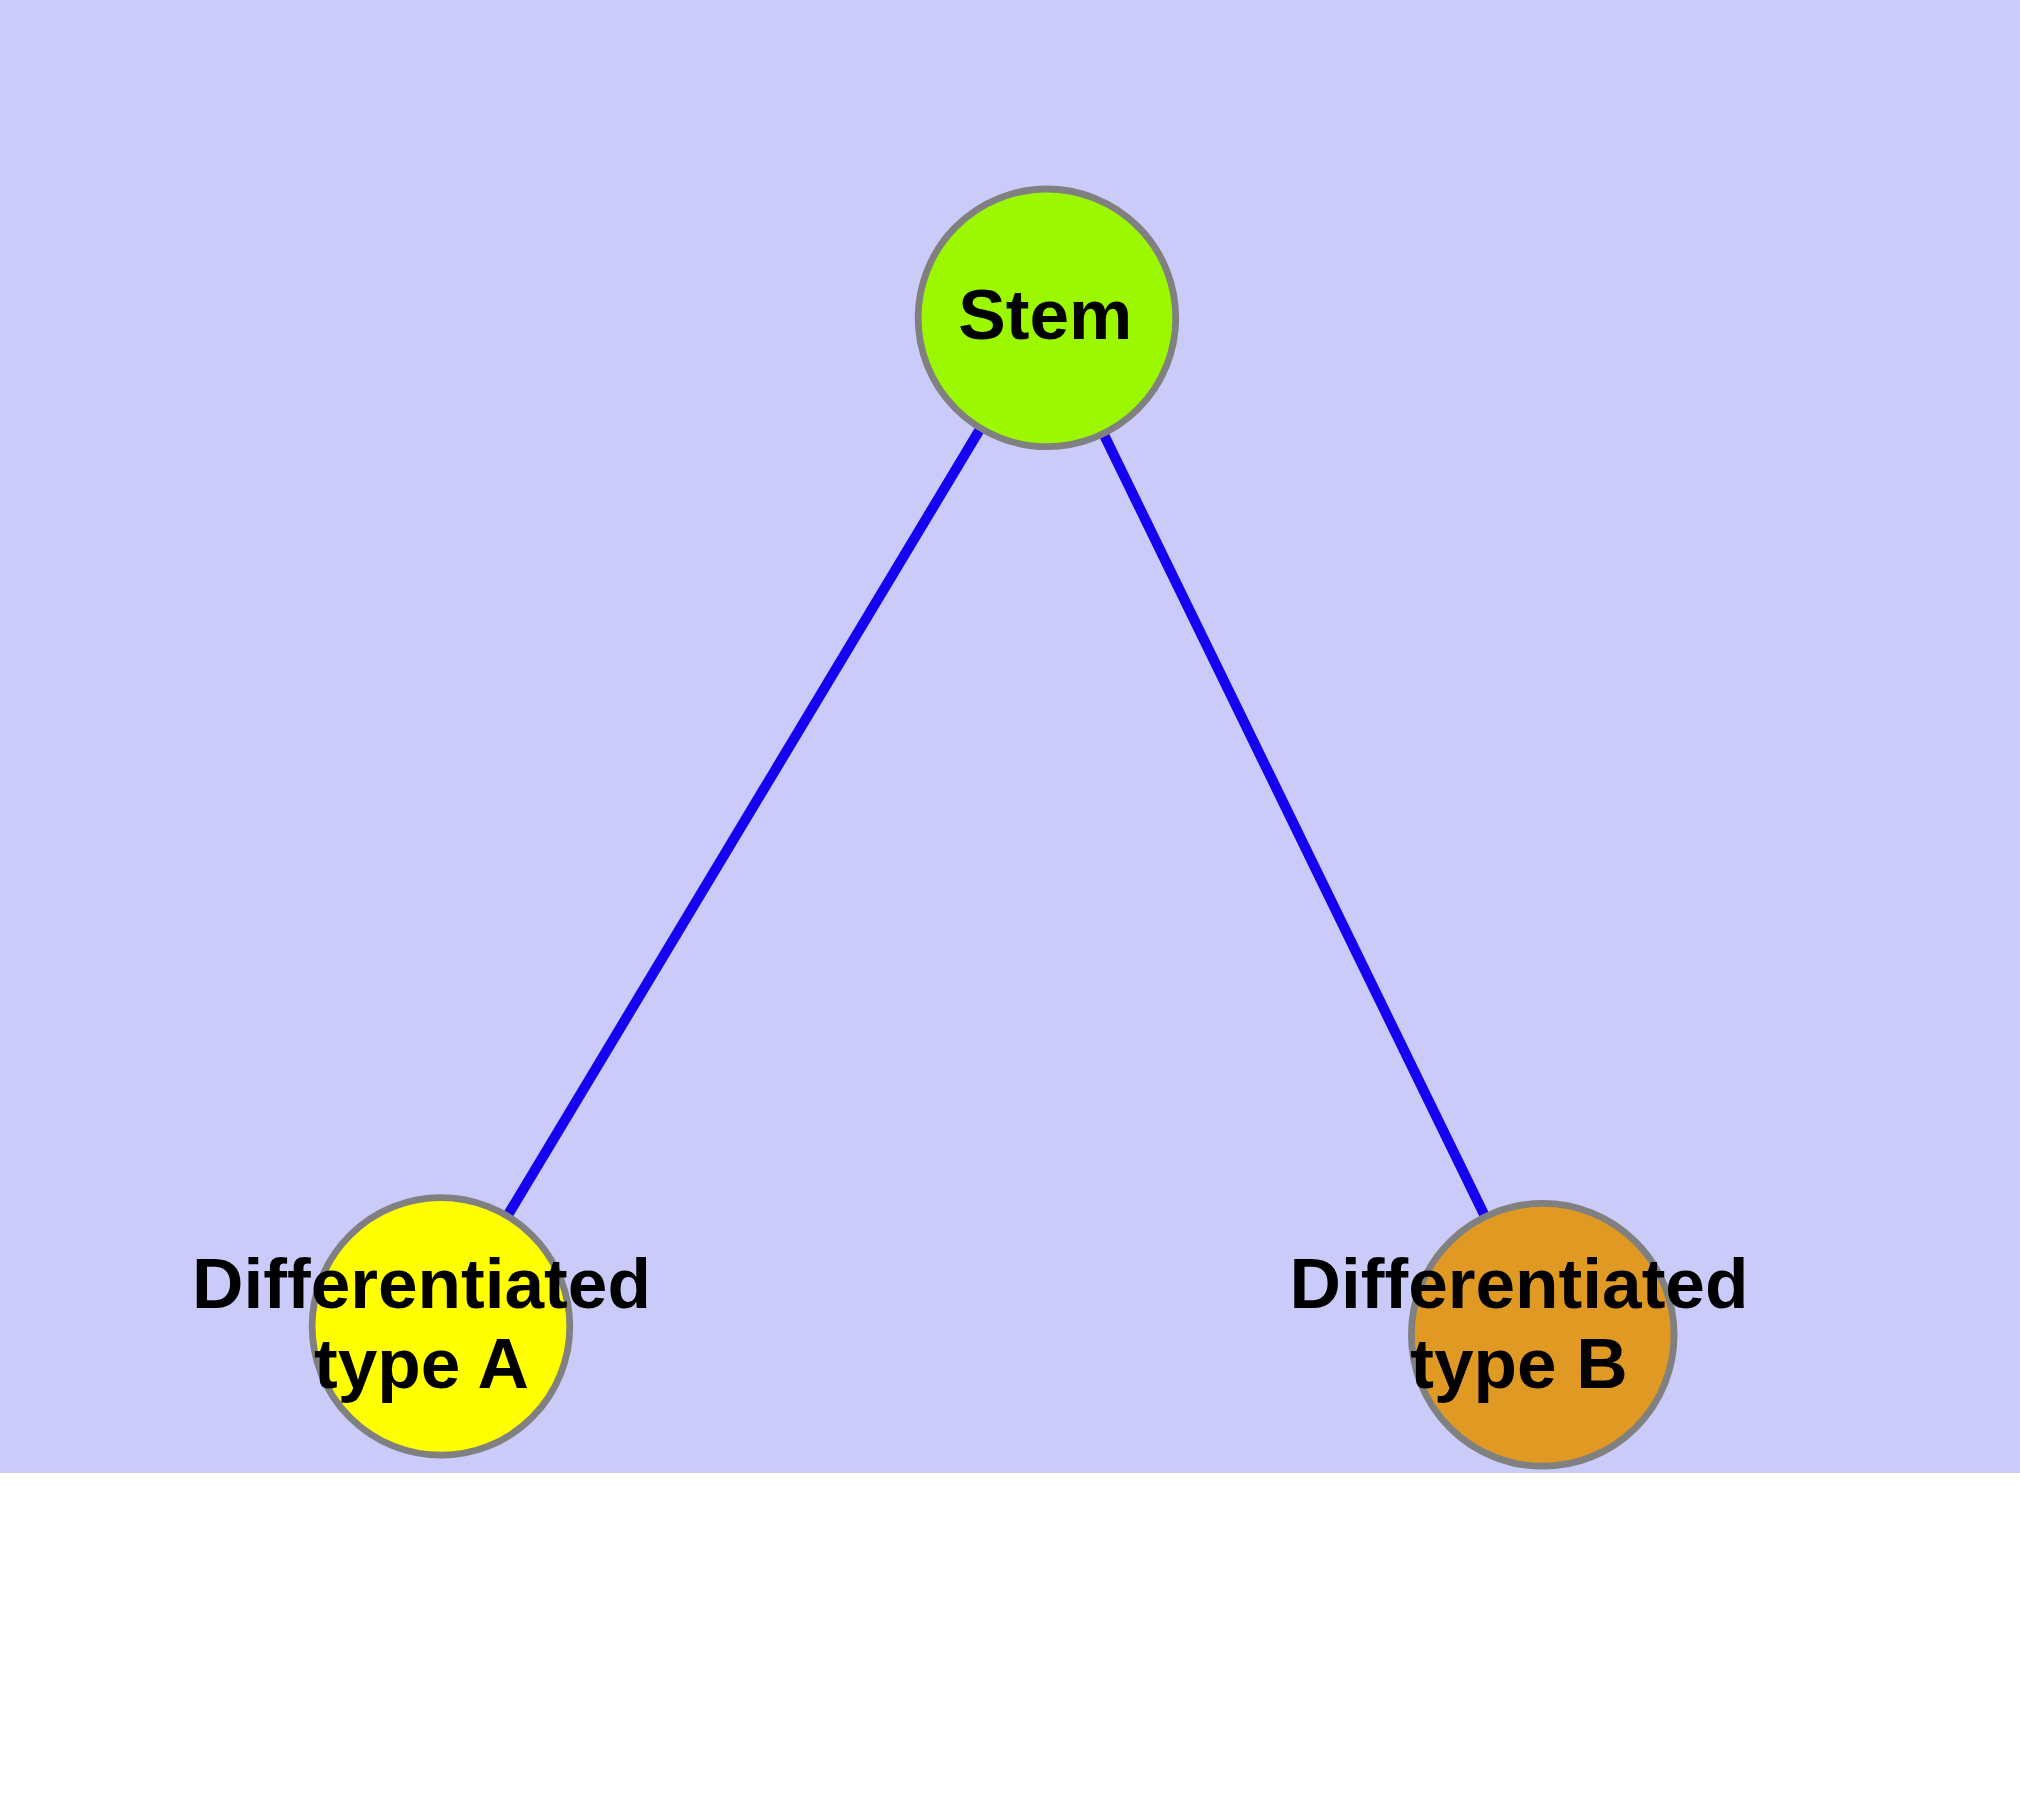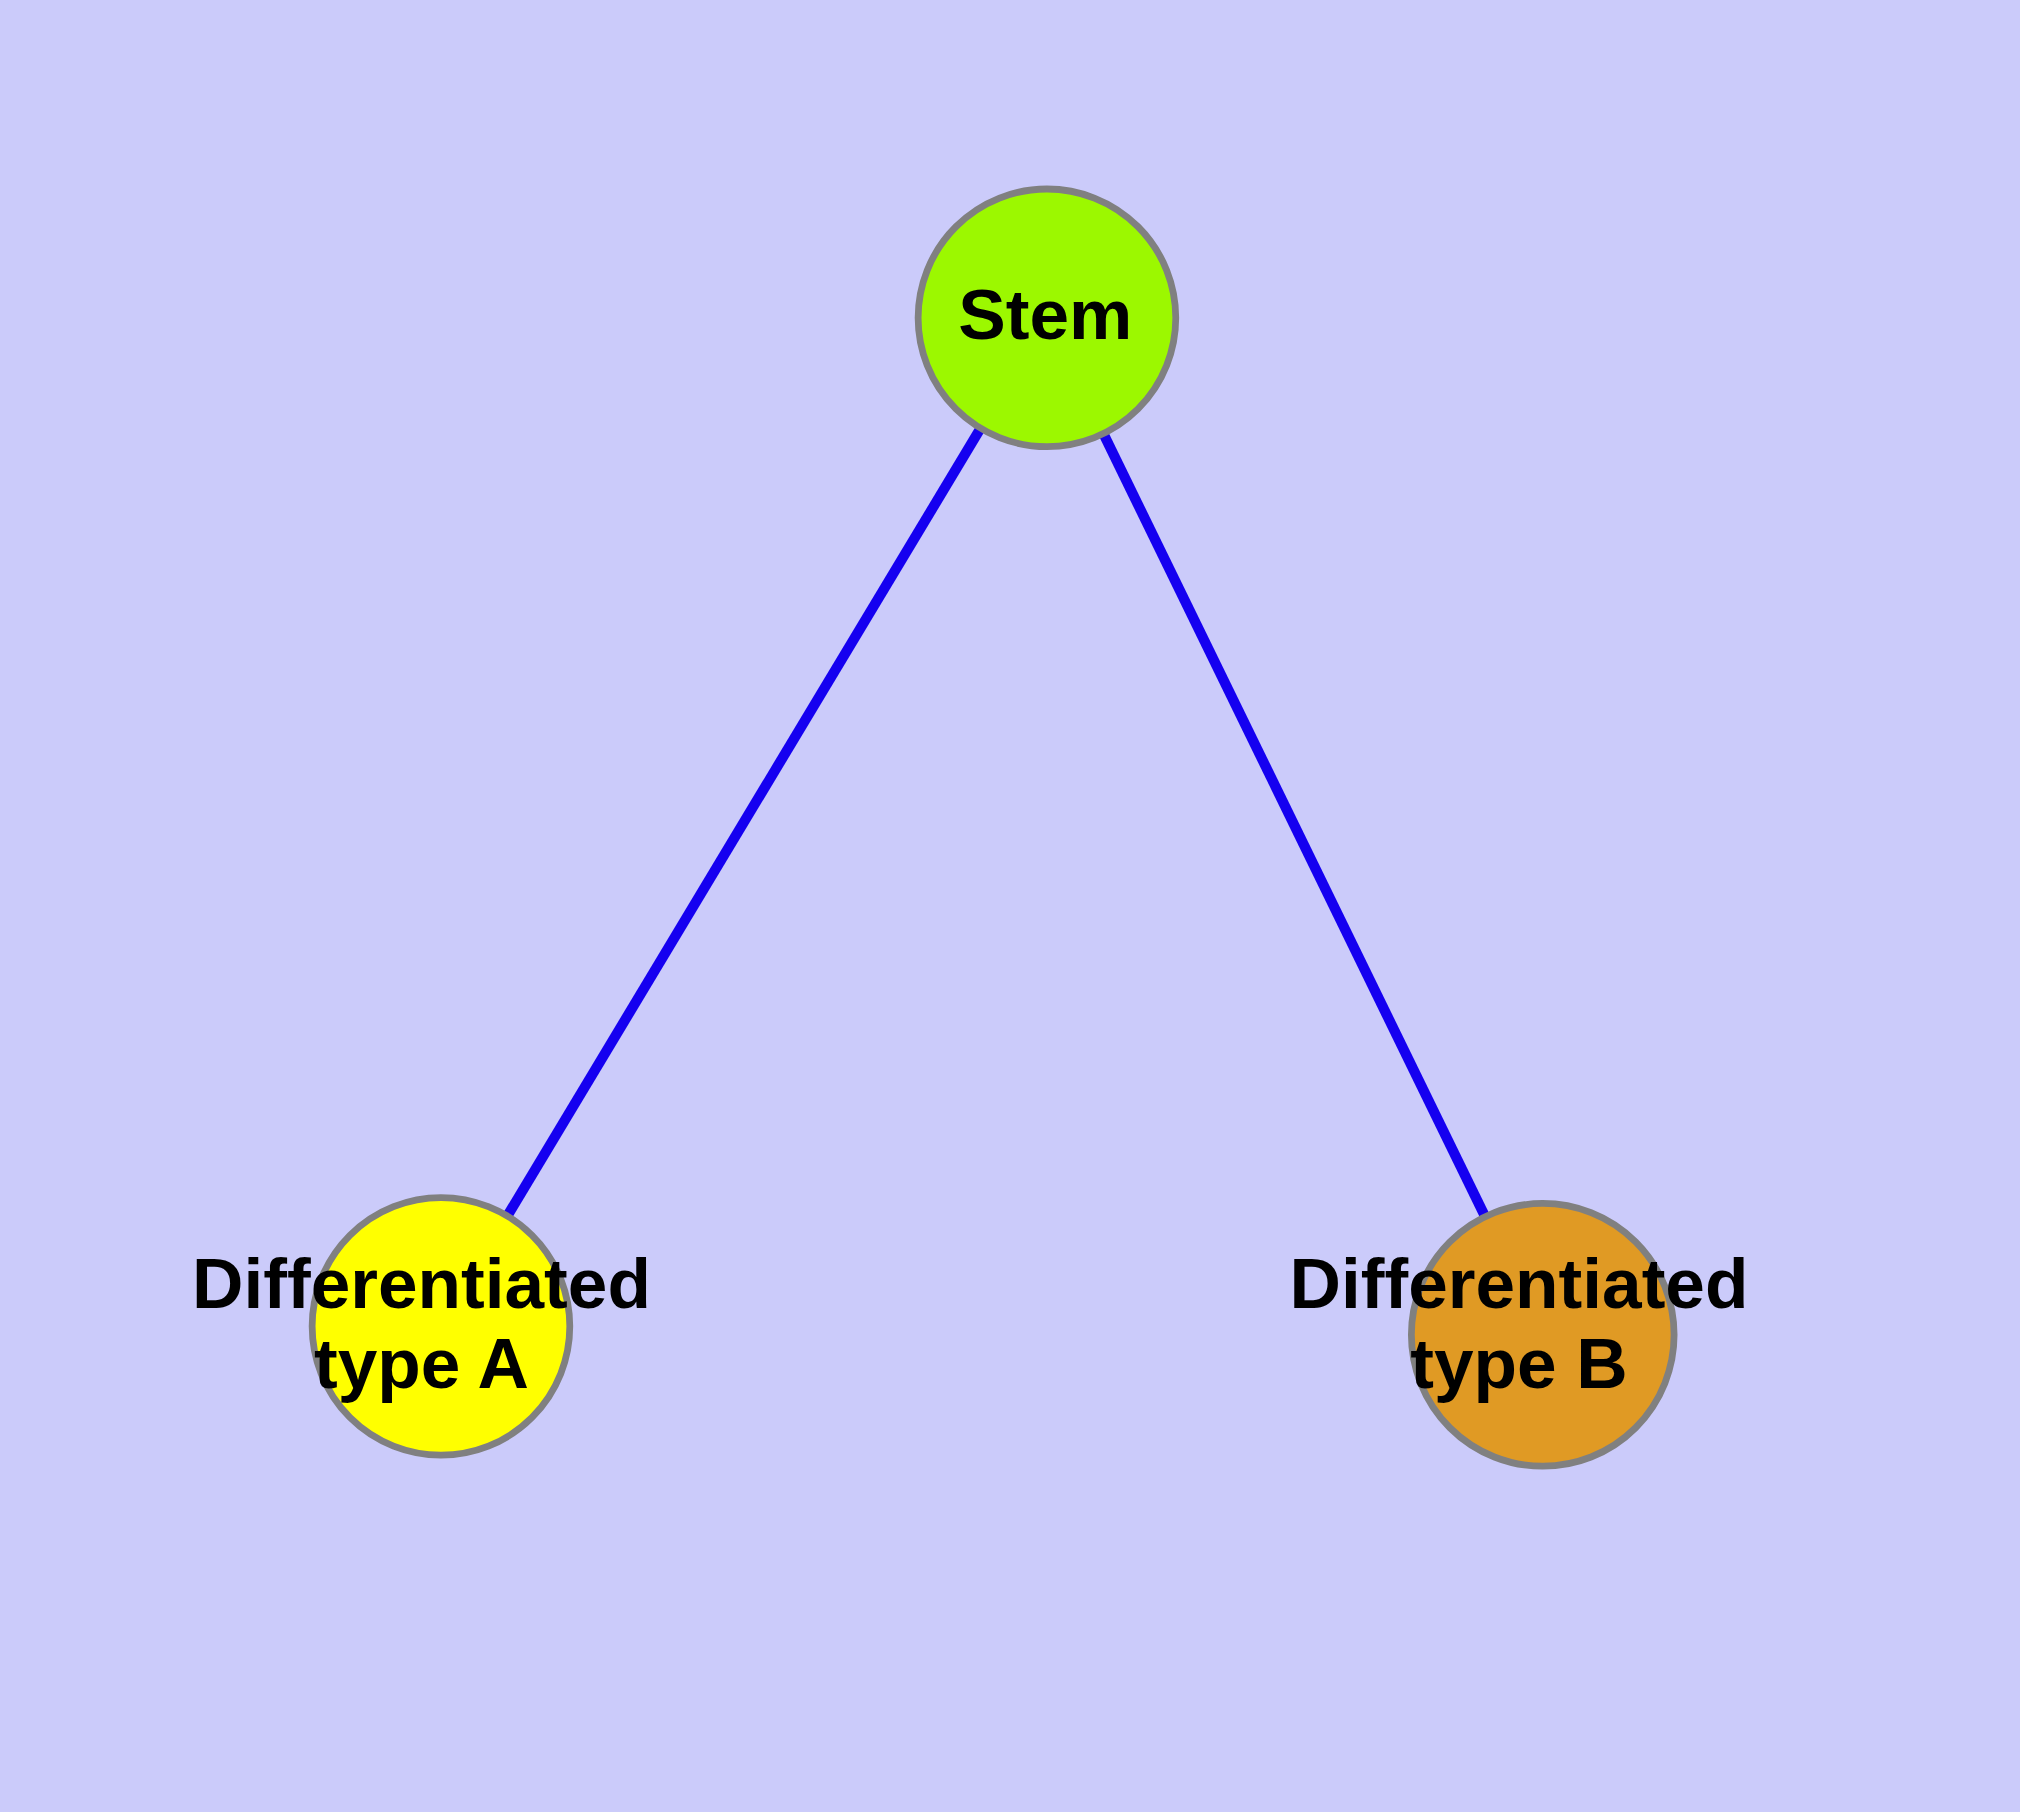--- a/index.html
+++ b/index.html
@@ -4,21 +4,21 @@
 <title>Cell Differentiation Graph</title>
 <style>
   html, body {
     margin: 0;
     padding: 0;
     background: #ffffff;
   }
   #canvas {
     position: relative;
     width: 2021px;
-    height: 1812px;
+    height: 1473px;
     overflow: hidden;
     font-family: "Liberation Sans", sans-serif;
   }
   #graph-svg {
     position: absolute;
     top: 0;
     left: 0;
     width: 2021px;
     height: 1812px;
     display: block;

